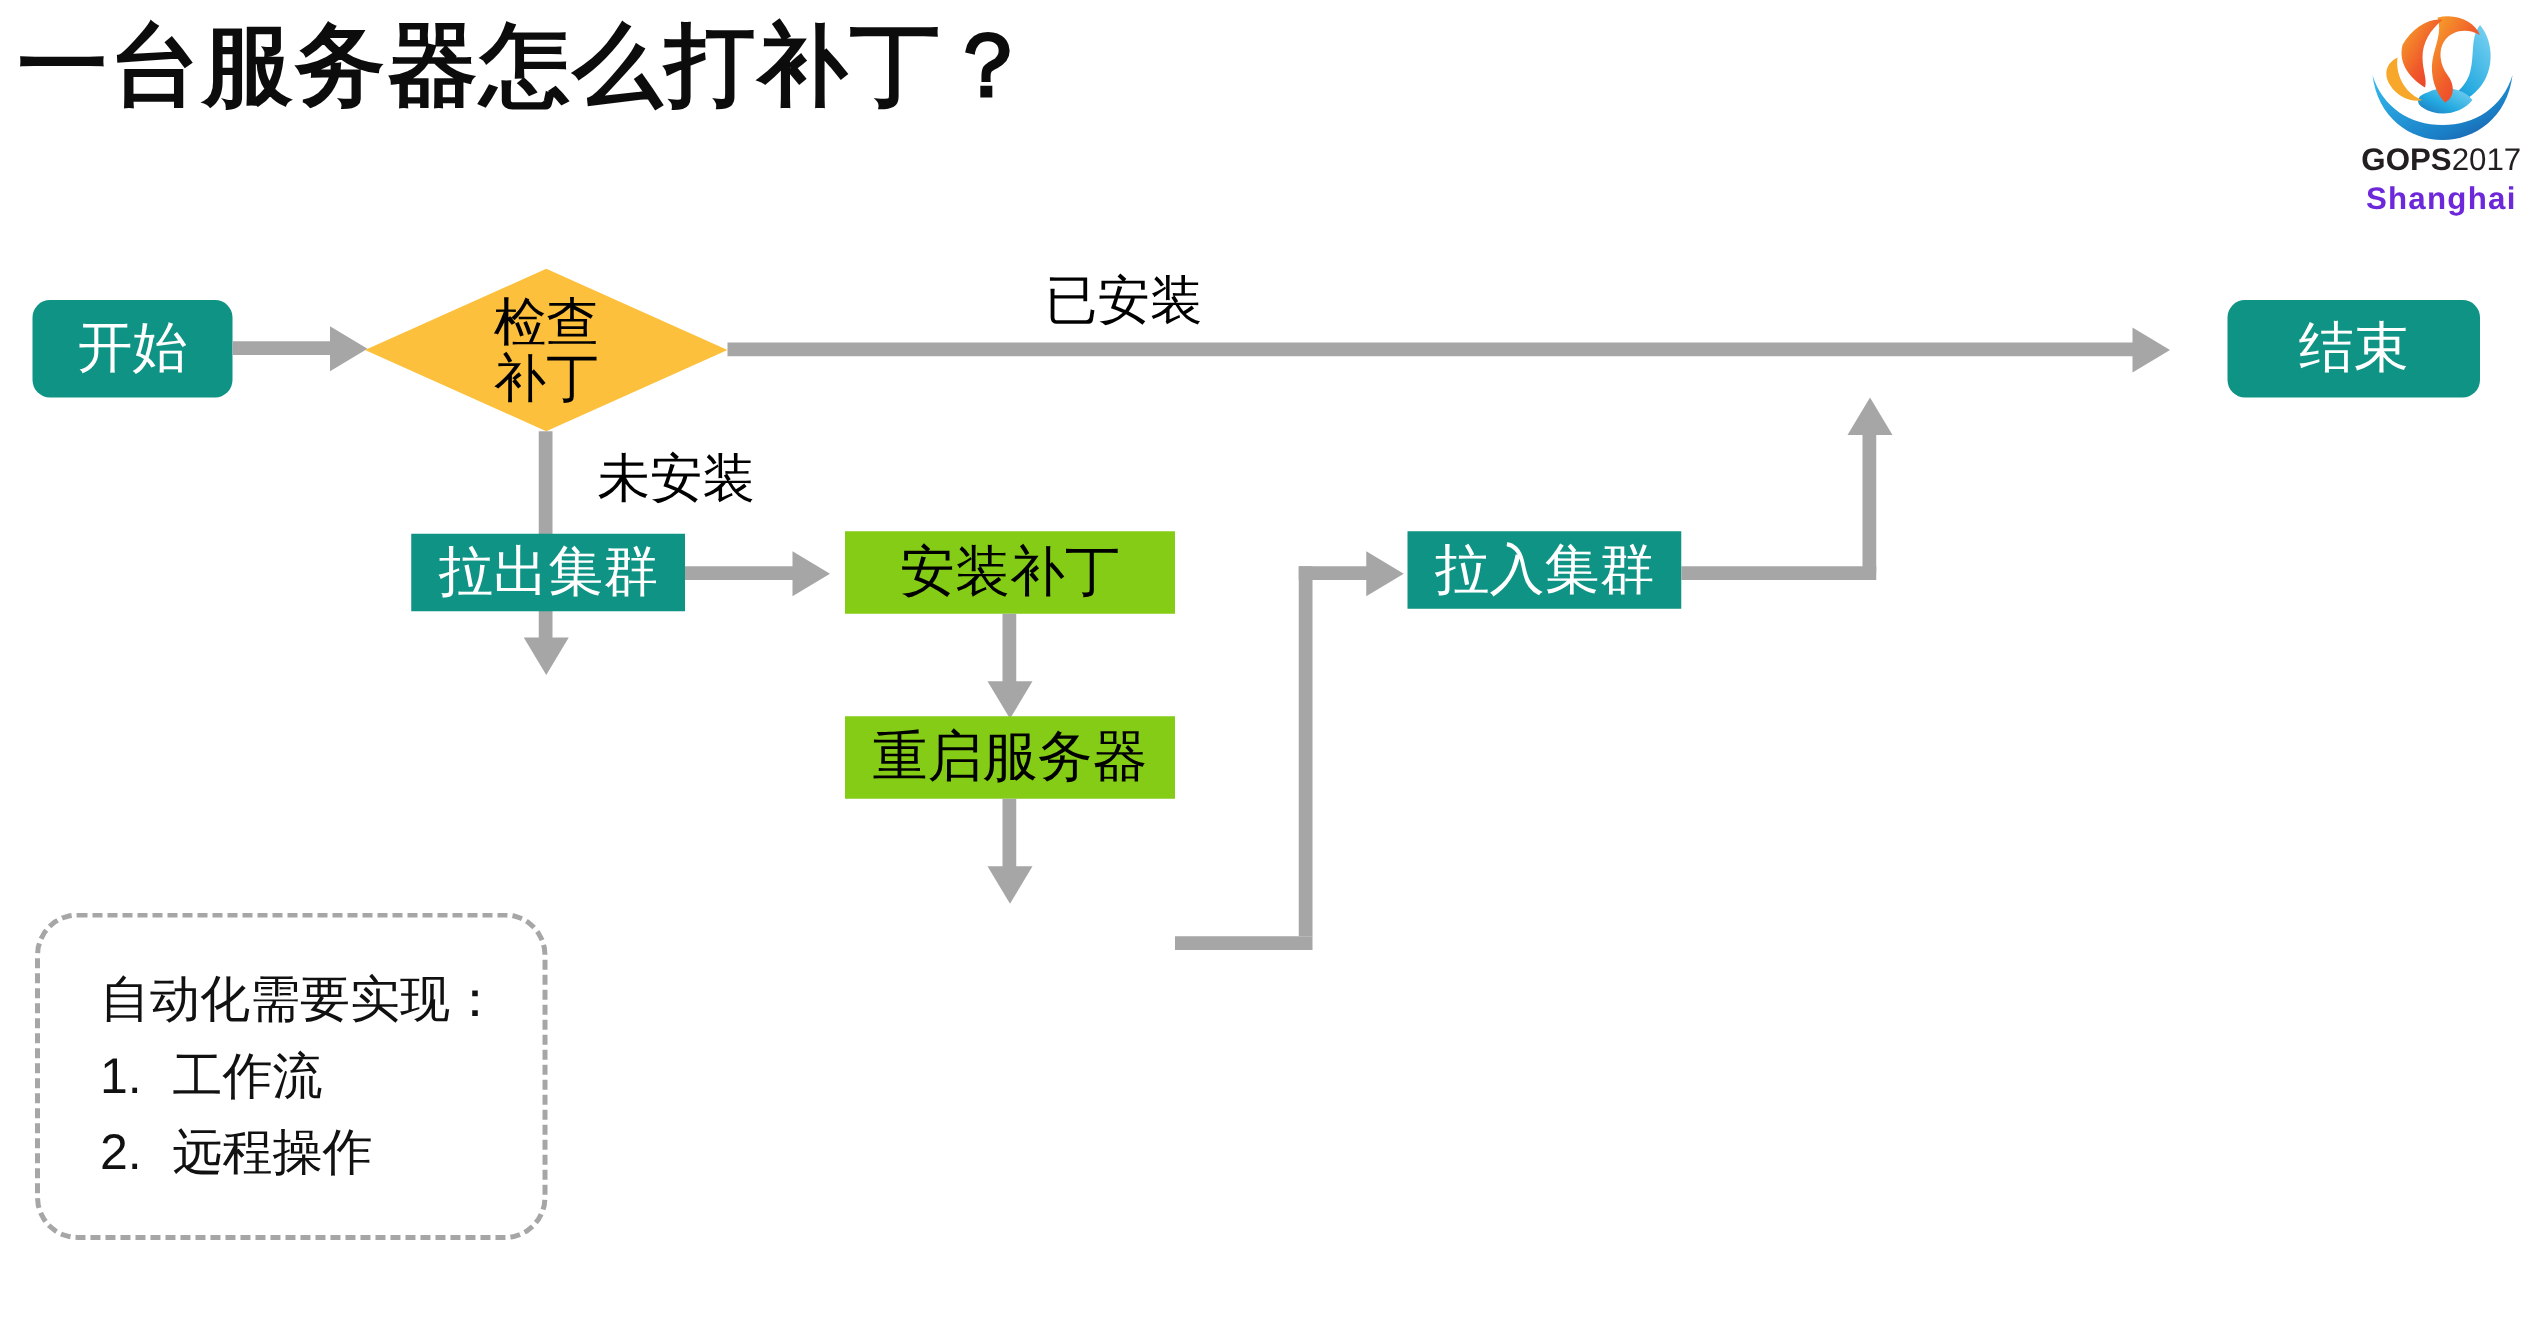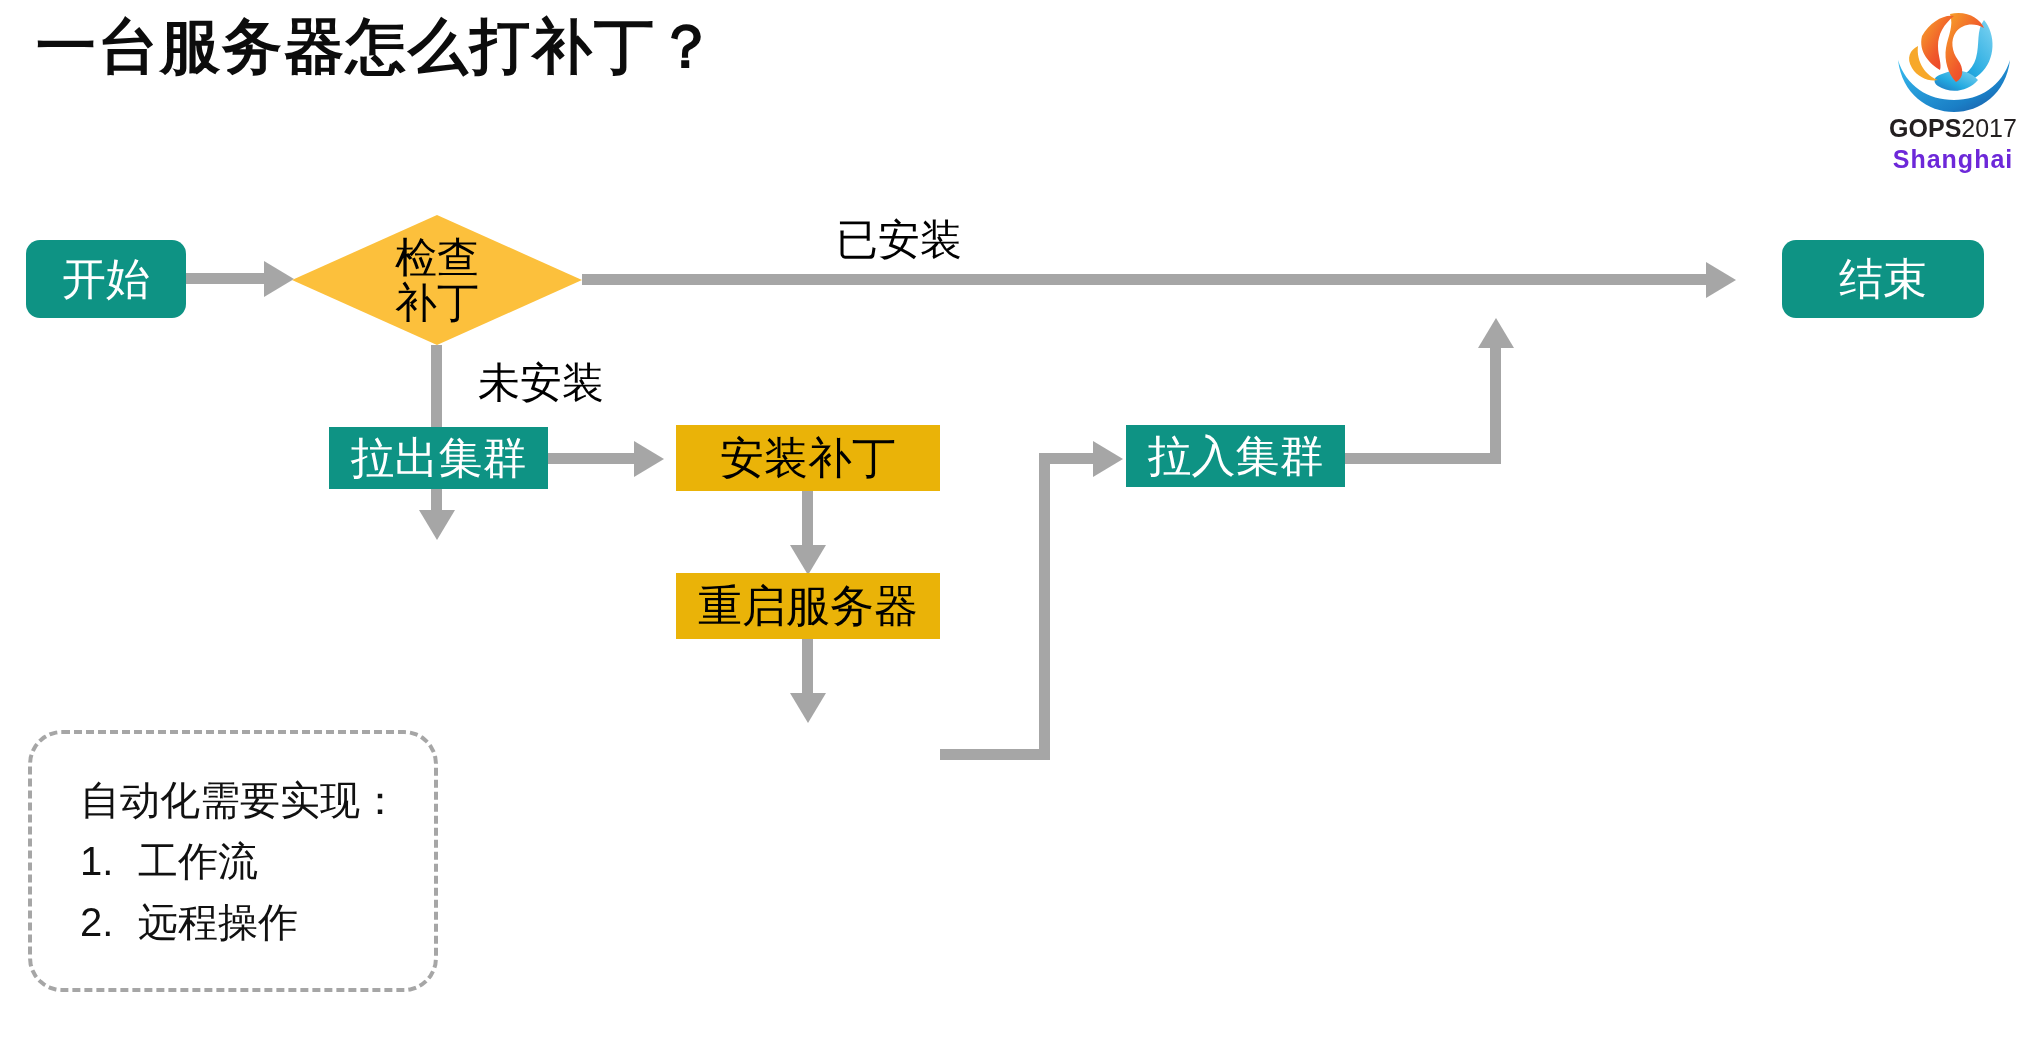--- a/index.html
+++ b/index.html
@@ -14,23 +14,23 @@
     position: relative;
     width: 2038px;
     height: 1054px;
     background: #ffffff;
     overflow: hidden;
   }
 
   
   #slide-title {
     position: absolute;
-    left: 36px;
+    left: 14px;
     top: 14px;
-    font-size: 60px;
+    font-size: 72px;
     font-weight: bold;
     color: #0c0c0c;
     letter-spacing: 2px;
     line-height: 1.1;
     white-space: nowrap;
   }
 
   
   #logo {
     position: absolute;
@@ -82,21 +82,21 @@
     box-sizing: border-box;
   }
   .node.teal {
     background: #0e9384;
     color: #ffffff;
   }
   .node.teal.round {
     border-radius: 14px;
   }
   .node.amber {
-    background: #eab308;
+    background: #84cc16;
     color: #000000;
   }
   .diamond-wrap {
     position: absolute;
   }
   .diamond-shape {
     position: absolute;
     inset: 0;
     background: #fcc03c;
     clip-path: polygon(50% 0%, 100% 50%, 50% 100%, 0% 50%);

